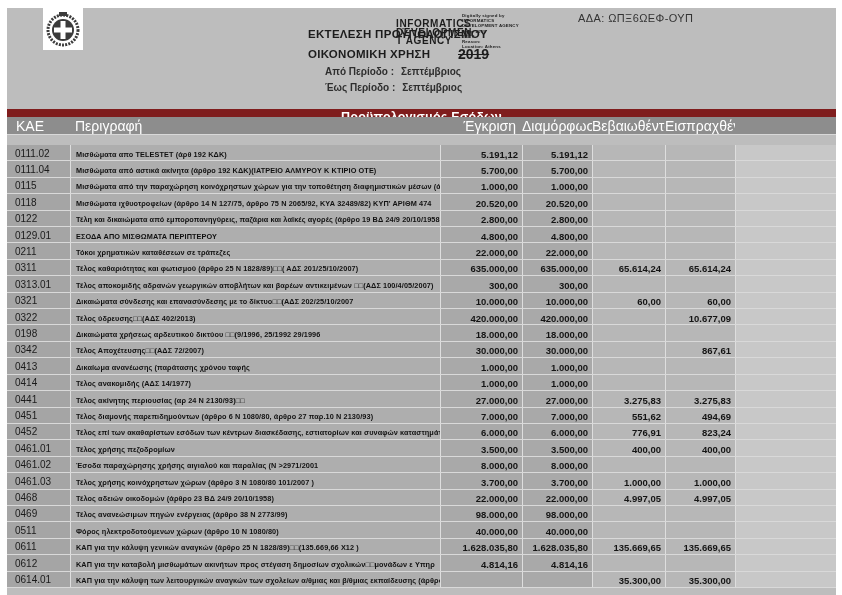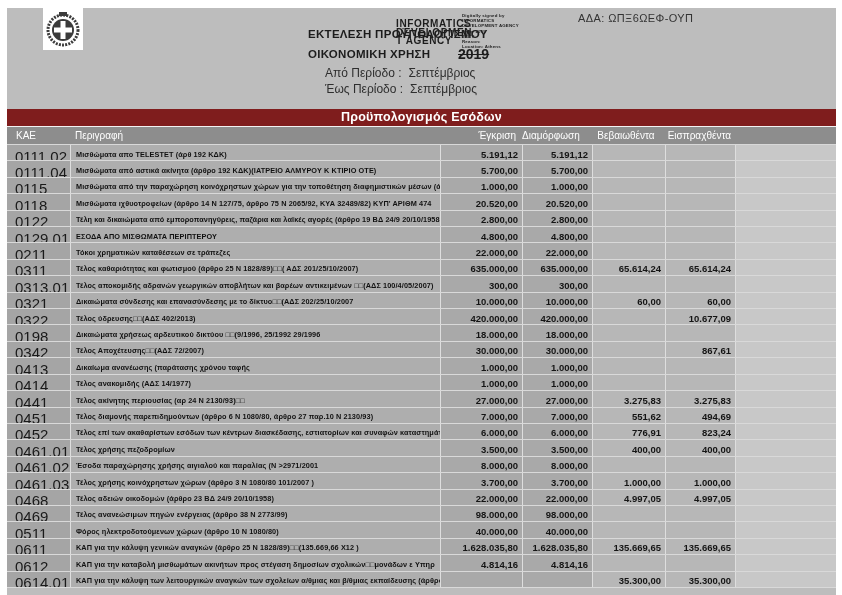--- a/index.html
+++ b/index.html
@@ -11,50 +11,50 @@
   .page{
     position:absolute;left:7px;top:8px;width:829px;height:587px;
     background:#bdbdbd;overflow:hidden;
   }
   
   .emblem-box{position:absolute;left:36px;top:0px;width:40px;height:42px;background:#ffffff;}
   .issuer{position:absolute;left:33px;top:46px;color:#474747;font-size:12.5px;letter-spacing:0.8px;line-height:16.5px;}
   .report-title{position:absolute;left:301px;top:20px;font-size:11.5px;font-weight:bold;color:#1c1c1c;letter-spacing:0.3px;}
   .report-year-label{position:absolute;left:301px;top:40px;font-size:11.5px;font-weight:bold;color:#1c1c1c;letter-spacing:0.3px;}
   .report-year{position:absolute;left:451px;top:38px;font-size:14px;font-weight:bold;color:#1c1c1c;text-decoration:line-through;}
-  .period-line{position:absolute;left:318px;font-size:12px;color:#2e2e2e;}
+  .period-line{position:absolute;left:318px;font-size:10px;color:#2e2e2e;font-weight:bold;}
   .period-from{top:58px;}
   .period-to{top:74px;}
   .period-line .val{margin-left:7px;}
   .ada{position:absolute;left:571px;top:4px;font-size:11px;color:#333333;letter-spacing:0.4px;}
   
   .stamp-big{position:absolute;left:389px;top:12px;font-size:10px;font-weight:bold;color:#1d1d1d;line-height:8.5px;letter-spacing:0.6px;}
   .stamp-small{position:absolute;left:455px;top:5px;font-size:4.4px;font-weight:bold;color:#222222;line-height:5.2px;letter-spacing:0.2px;white-space:nowrap;}
   
   .table-title{
     position:absolute;left:0;top:101px;width:829px;height:17px;background:#7f1d1d;
     color:#ffffff;font-weight:bold;font-size:12.5px;text-align:center;line-height:17px;
     border-bottom:1px solid #f2f2f2;letter-spacing:0.2px;
   }
   .col-header{
-    position:absolute;left:0;top:119px;width:829px;height:17px;background:#8d8d8d;
-    display:flex;color:#ffffff;font-size:10px;line-height:18px;border-bottom:1px solid #d8d8d8;
+    position:absolute;left:0;top:109px;width:829px;height:17px;background:#8d8d8d;
+    display:flex;color:#ffffff;font-size:14px;line-height:18px;border-bottom:1px solid #d8d8d8;
   }
   .col-header .hc{box-sizing:border-box;overflow:hidden;white-space:nowrap;}
   .h-kae{width:63px;padding-left:9px;}
   .h-desc{width:370px;padding-left:5px;}
   .h-egk{width:82px;text-align:right;padding-right:6px;}
   .h-diam{width:70px;padding-right:4px;}
   .h-beb{width:73px;text-align:center;padding-right:5px;}
   .h-eisp{width:70px;text-align:right;padding-right:4px;}
   .h-tail{width:100px;}
   .rows{position:absolute;left:0;top:137px;width:829px;}
   .row{display:flex;height:15.41px;border-bottom:1px solid #d9d9d9;}
   .cell{box-sizing:border-box;border-right:1px solid #dedede;overflow:hidden;white-space:nowrap;}
-  .c-kae{width:64px;background:#a5a5a5;font-size:15px;color:#1a1a1a;padding:2.5px 0 0 8px;}
+  .c-kae{width:64px;background:#a5a5a5;font-size:10px;color:#1a1a1a;padding:2.5px 0 0 8px;}
   .c-desc{width:370px;background:#aeaeae;font-size:7.3px;font-weight:bold;color:#111111;padding:4.5px 0 0 5px;letter-spacing:0.1px;}
   .c-num{font-size:9.5px;font-weight:bold;color:#141414;text-align:right;padding:3.5px 4px 0 0;}
   .c-egk{width:82px;background:#a9a9a9;}
   .c-diam{width:70px;background:#a9a9a9;}
   .c-beb{width:73px;background:#b7b7b7;}
   .c-eisp{width:70px;background:#b7b7b7;}
   .c-tail{width:100px;background:#c8c8c8;border-right:none;}
 </style>
 </head>
 <body>

